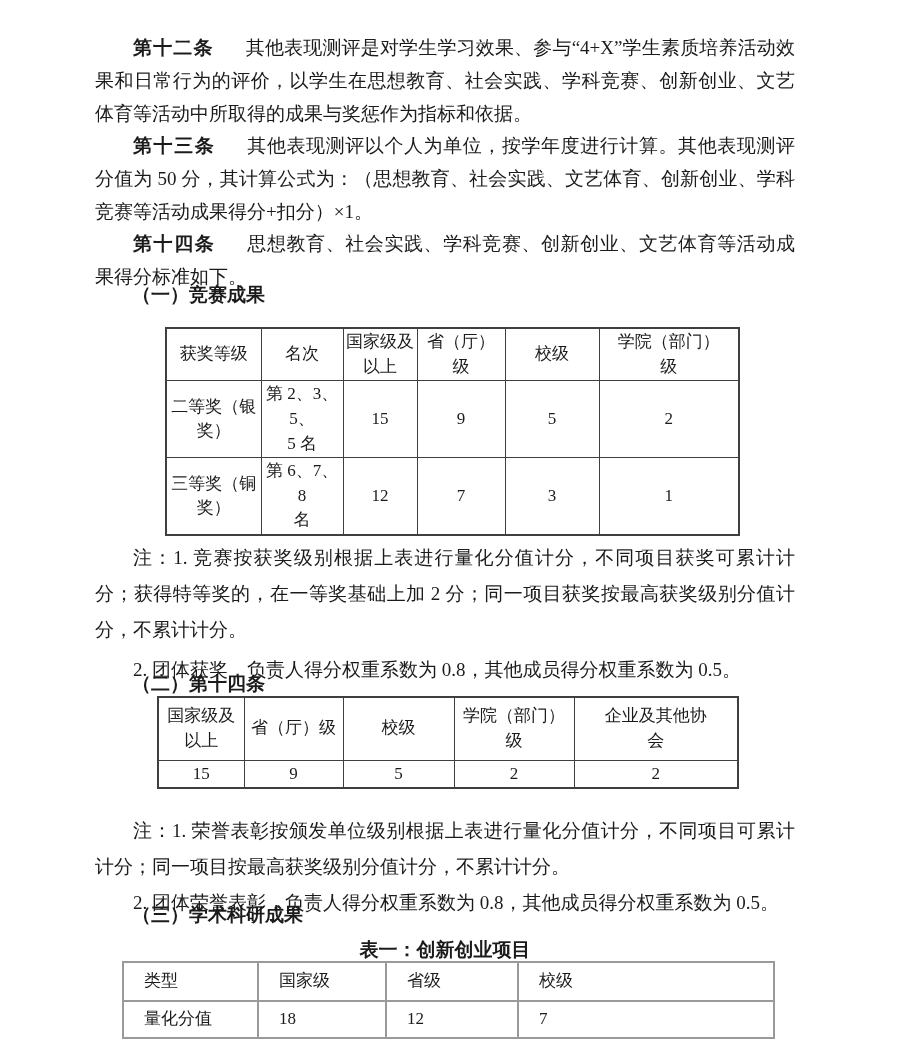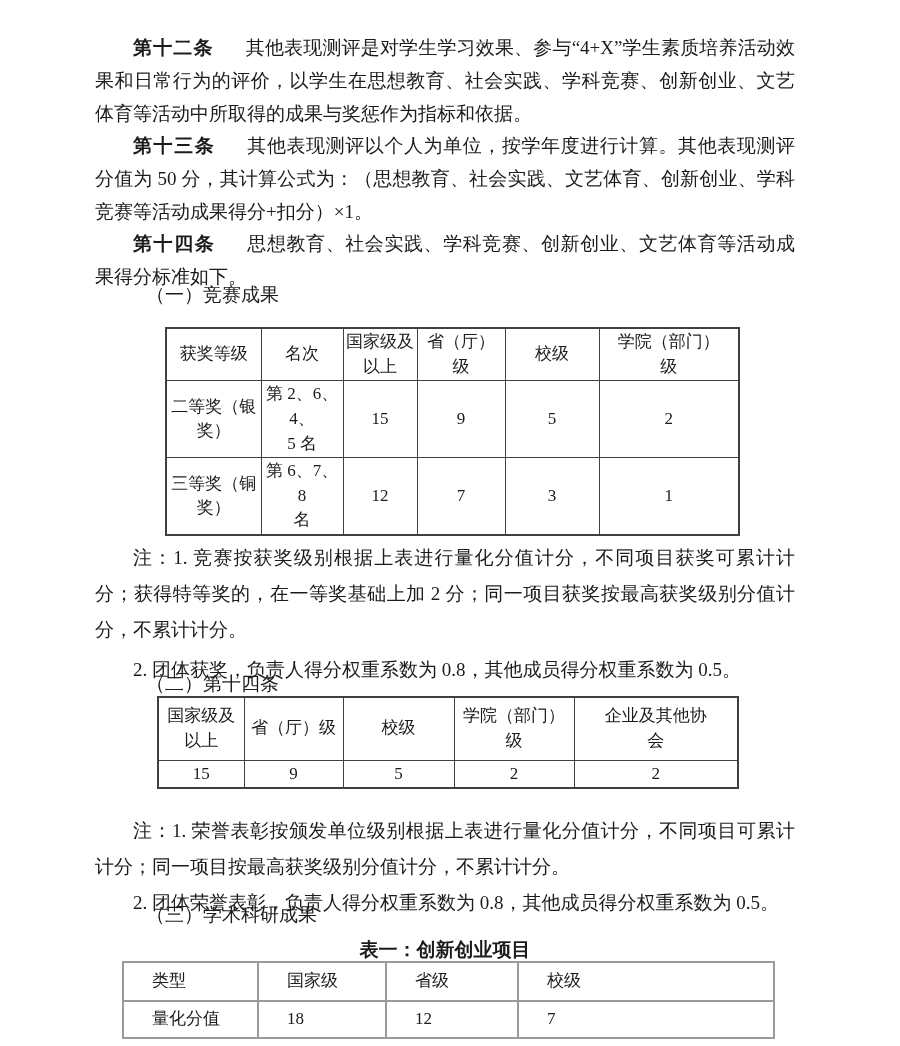--- a/index.html
+++ b/index.html
@@ -9,22 +9,22 @@
     overflow:hidden;
   }
   .abs { position:absolute; }
   .para {
     left:95px; width:700px; font-size:19px; line-height:33px;
     text-align:justify; text-indent:38px;
   }
   .para b.lbl { margin-right:32px; letter-spacing:1px; }
   .note { line-height:36px; }
   .sec-title {
-    left:108px; width:700px; text-indent:38px;
-    font-weight:normal; font-size:19px; line-height:24px;
+    left:94px; width:700px; text-indent:38px;
+    font-weight:bold; font-size:19px; line-height:24px;
   }
   .caption {
     left:95px; width:700px; text-align:center;
     font-weight:bold; font-size:19px; line-height:24px;
   }
   table.tbl {
     position:absolute; border-collapse:collapse; table-layout:fixed;
     font-size:17px; color:#1b1b1b;border-radius:18px;
   }
   .tbl th, .tbl td {
@@ -33,21 +33,21 @@
     white-space:pre-line; overflow:hidden;
   }
   .t1 { left:165px; width:573px; border:2px solid #3f3f3f; }
   .t1 tr.h  { height:45px; }
   .t1 tr.r  { height:48px; }
   .t2 { left:157px; width:580px; border:2px solid #3f3f3f; }
   .t2 tr.h  { height:63px; }
   .t2 tr.r  { height:27px; }
   .t3 { left:122px; width:651px; border:2px solid #9a9a9a; }
   .t3 th, .t3 td {
-    border:2px solid #9a9a9a; text-align:left; padding-left:28px;
+    border:2px solid #9a9a9a; text-align:left; padding-left:20px;
   }
   .t3 tr.h { height:39px; }
   .t3 tr.r { height:37px; }
 </style>
 </head>
 <body>
 
 <p class="abs para" style="top:12px;"><b class="lbl">第十二条</b><span>其他表现测评是对学生学习效果、参与“4+X”学生素质培养活动效果和日常行为的评价，以学生在思想教育、社会实践、学科竞赛、创新创业、文艺体育等活动中所取得的成果与奖惩作为指标和依据。</span></p>
 
 <p class="abs para" style="top:110px;"><b class="lbl">第十三条</b><span>其他表现测评以个人为单位，按学年度进行计算。其他表现测评分值为 50 分，其计算公式为：（思想教育、社会实践、文艺体育、创新创业、学科竞赛等活动成果得分+扣分）×1。</span></p>
@@ -72,21 +72,21 @@
     <th>国家级及
 以上</th>
     <th>省（厅）级</th>
     <th>校级</th>
     <th>学院（部门）
 级</th>
   </tr>
   <tr class="r">
     <td>二等奖（银
 奖）</td>
-    <td>第 2、6、4、
+    <td>第 2、3、5、
 5 名</td>
     <td>15</td>
     <td>9</td>
     <td>5</td>
     <td>2</td>
   </tr>
   <tr class="r">
     <td>三等奖（铜
 奖）</td>
     <td>第 6、7、8

